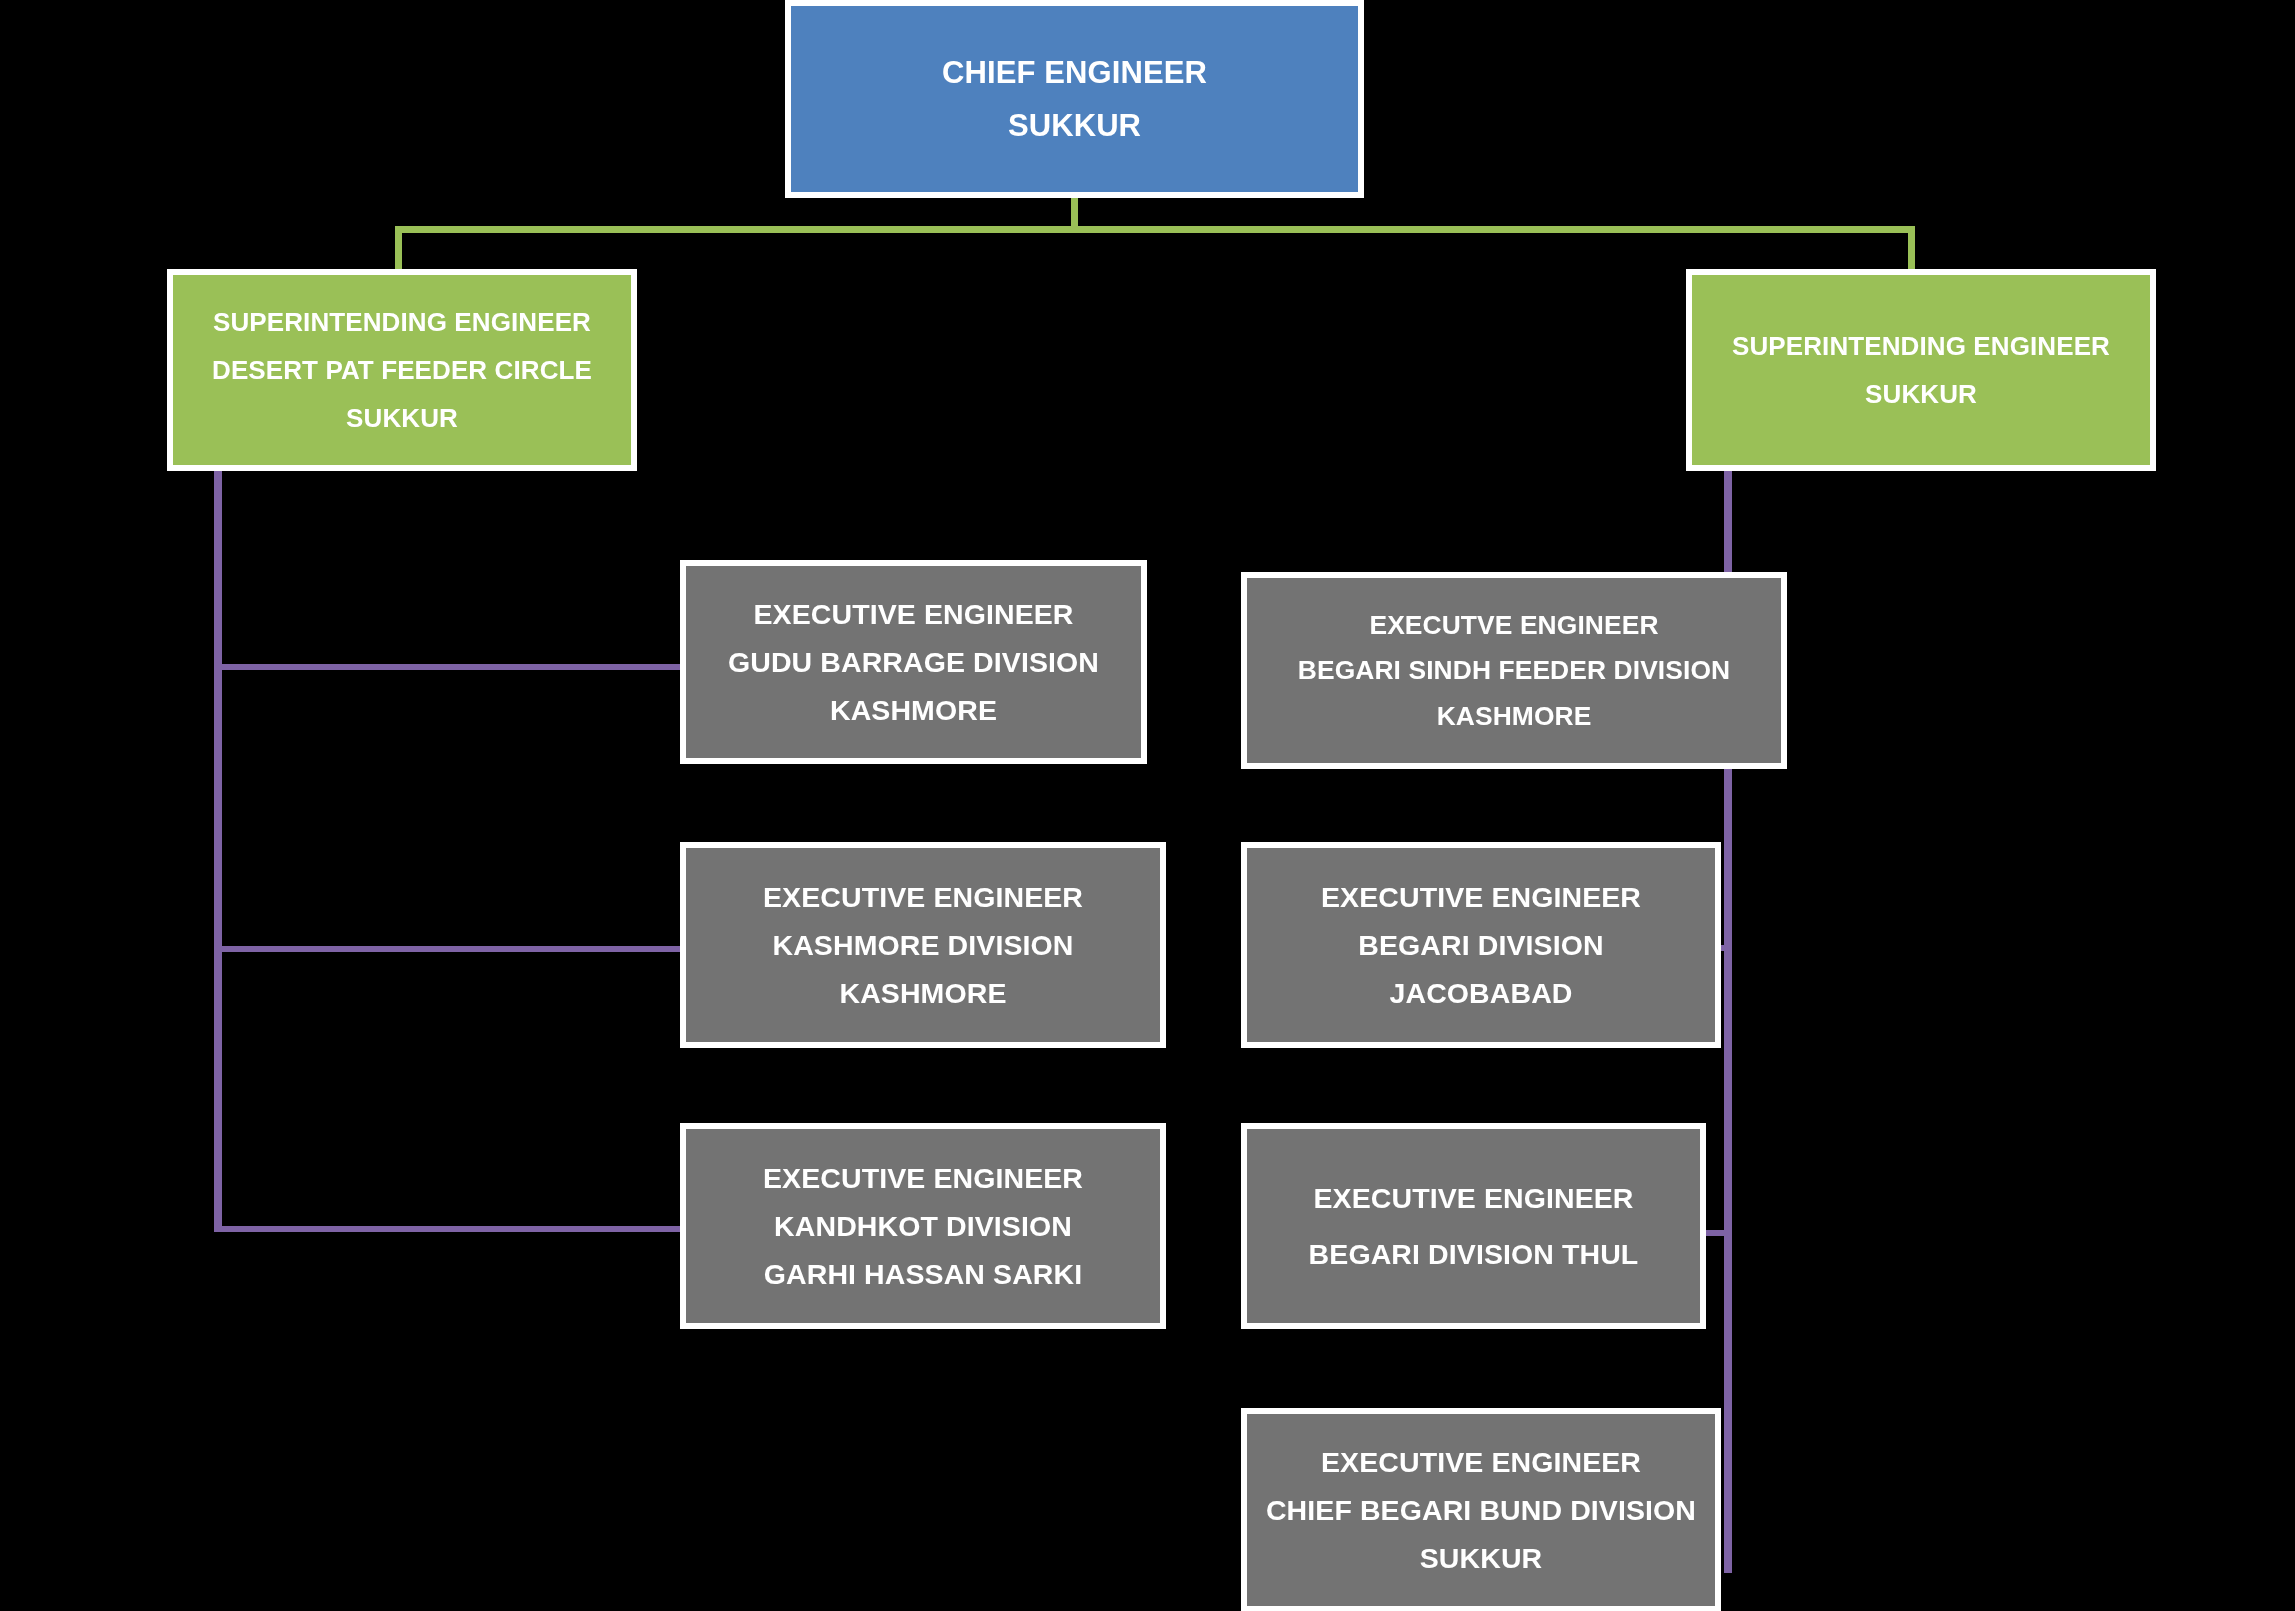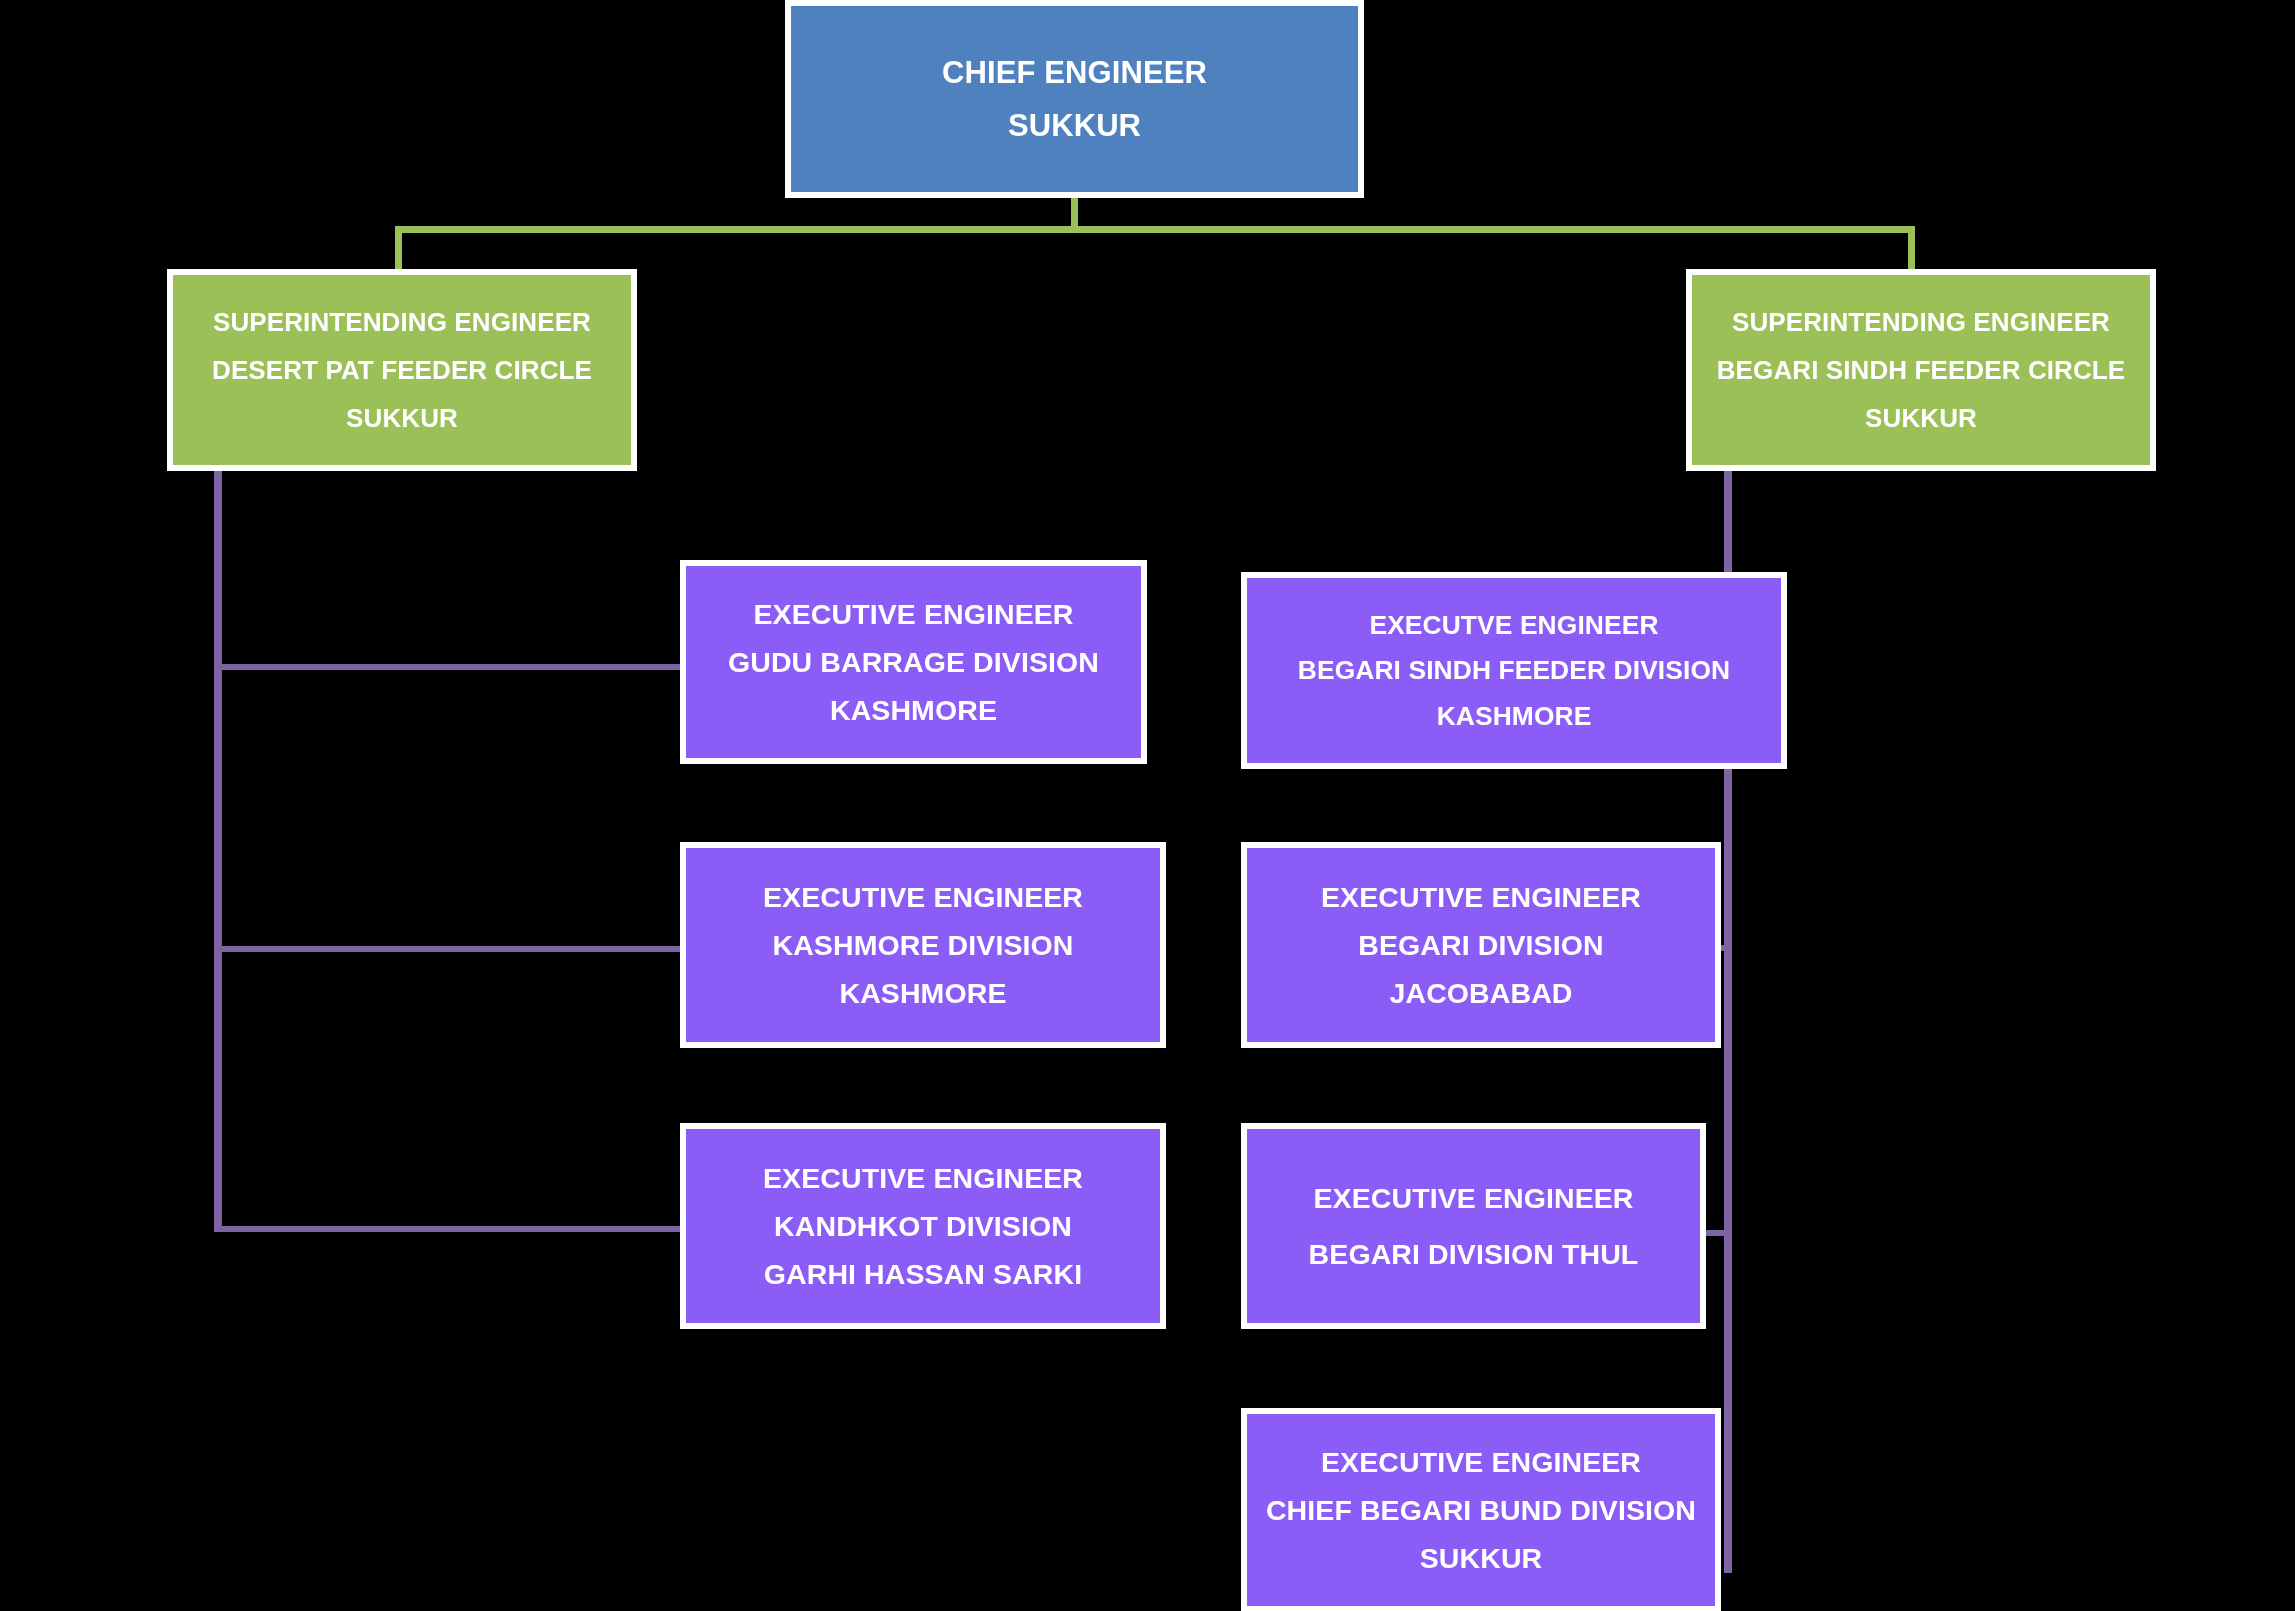--- a/index.html
+++ b/index.html
@@ -50,21 +50,21 @@
   }
   .node-chief .ln { margin: 11px 0; }
 
   .node-circle {
     background: #9AC057;
     font-size: 26px;
   }
   .node-circle .ln { margin: 11px 0; }
 
   .node-division {
-    background: #8b5cf6;
+    background: #737373;
     font-size: 28.5px;
   }
   .node-division .ln { margin: 9.7px 0; }
   .node-division.two-line .ln { margin: 14px 0; }
 </style>
 </head>
 <body>
 
 <div id="canvas">
 
@@ -89,21 +89,20 @@
   </div>
 
   <div class="node node-circle" style="left:167px; top:269px; width:470px; height:202px;">
     <span class="ln">SUPERINTENDING ENGINEER</span>
     <span class="ln">DESERT PAT FEEDER CIRCLE</span>
     <span class="ln">SUKKUR</span>
   </div>
 
   <div class="node node-circle" style="left:1686px; top:269px; width:470px; height:202px;">
     <span class="ln">SUPERINTENDING ENGINEER</span>
-    <span class="ln">BEGARI SINDH FEEDER CIRCLE</span>
     <span class="ln">SUKKUR</span>
   </div>
 
   <div class="node node-division" style="left:680px; top:560px; width:467px; height:204px;">
     <span class="ln">EXECUTIVE ENGINEER</span>
     <span class="ln">GUDU BARRAGE DIVISION</span>
     <span class="ln">KASHMORE</span>
   </div>
 
   <div class="node node-division" style="left:680px; top:842px; width:486px; height:206px;">

